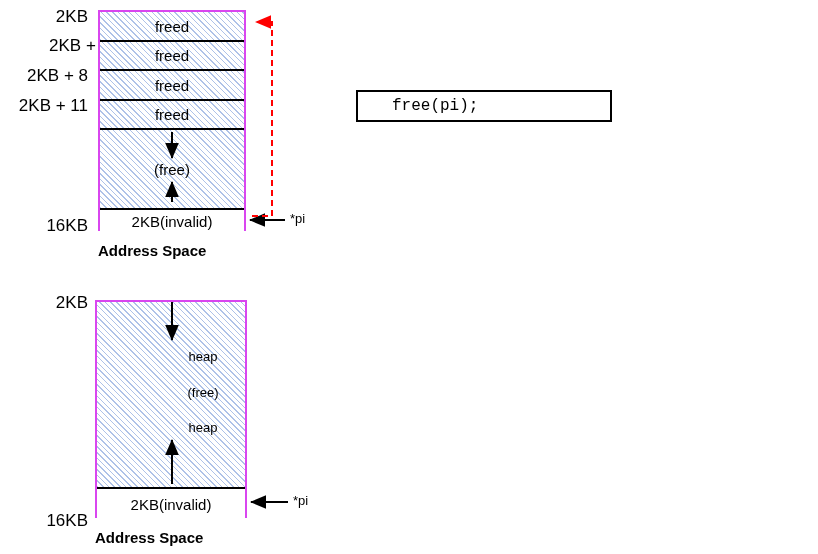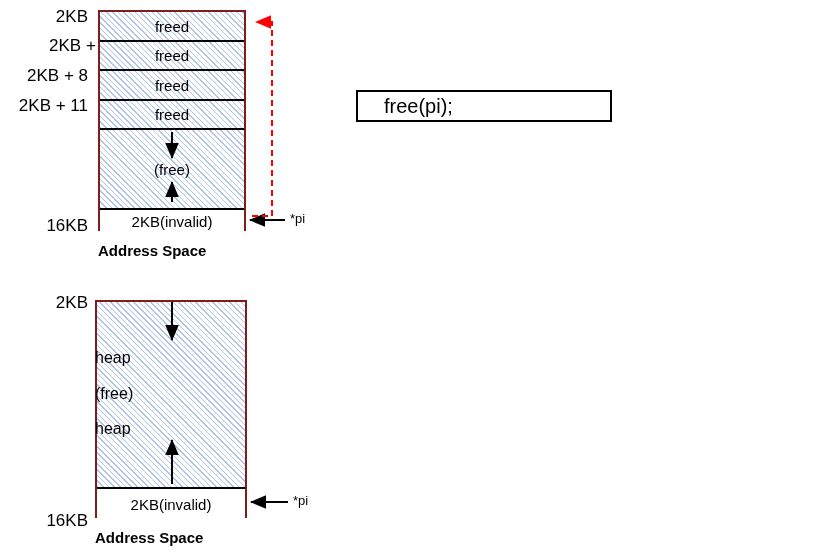--- a/index.html
+++ b/index.html
@@ -16,21 +16,21 @@
     overflow: hidden;
   }
 
   
   .diagram {
     position: absolute;
   }
 
   .mem-box {
     position: absolute;
-    border: 2px solid #7f1d1d;
+    border: 2px solid #d946ef;
     box-sizing: border-box;
     background: #eab308;
   }
 
   .hatch {
     background-color: #ffffff;
     background-image:
       repeating-linear-gradient(
         45deg,
         #aec2e8 0px,
@@ -71,47 +71,48 @@
 
   .ptr-label {
     position: absolute;
     font-size: 13px;
     white-space: nowrap;
     line-height: 1;
   }
 
   .region-text {
     position: absolute;
-    font-size: 16px;
-    white-space: nowrap;
-    text-align: left;
-    line-height: 1;
+    font-size: 13px;
+    white-space: nowrap;
+    text-align: center;
+    line-height: 1;
+    padding-left: 32px;
   }
 
   svg.overlay {
     position: absolute;
     left: 0;
     top: 0;
     overflow: visible;
     pointer-events: none;
   }
 
   
   .code-card {
     position: absolute;
     border: 2px solid #000;
     box-sizing: border-box;
     background: #ffffff;
     display: flex;
     align-items: center;
   }
   .code-text {
-    font-family: Liberation Sans, sans-serif;
-    font-size: 20px;
-    padding-left: 26px;
+    font-family: Liberation Mono, monospace;
+    font-size: 16px;
+    padding-left: 34px;
     white-space: pre;
     line-height: 1;
   }
 </style>
 </head>
 <body>
 
 <div class="diagram">
 
   <div class="addr-label" style="left:0px; top:8px; width:88px;">2KB</div>

